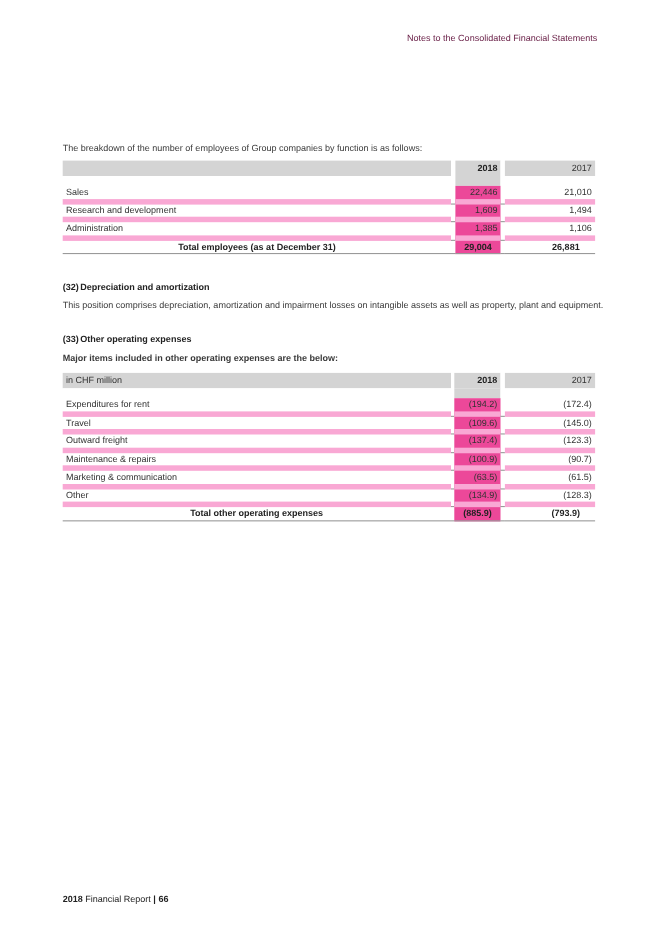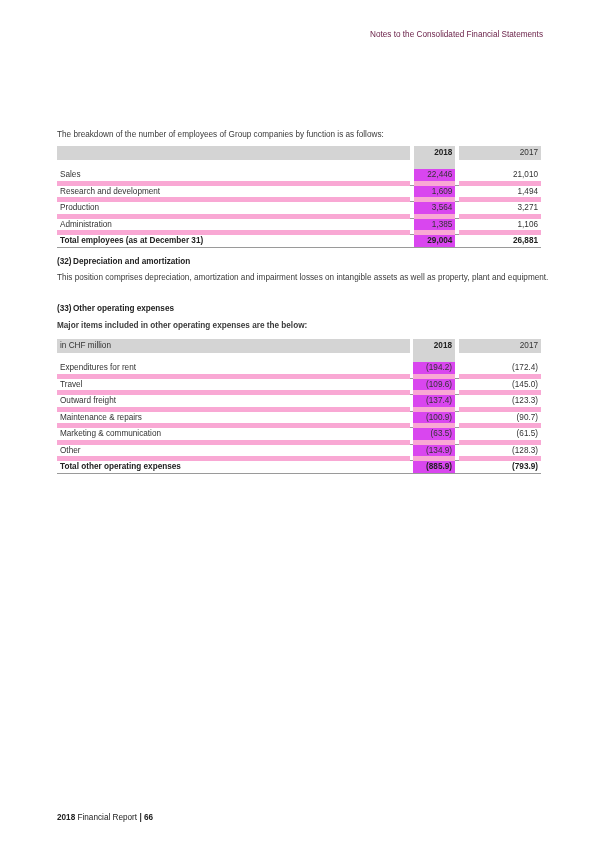--- a/index.html
+++ b/index.html
@@ -21,26 +21,26 @@
     font-size: 8.2px; color: #333;
   }
   table.fin td { padding: 0 3px; height: 11.5px; line-height: 11.5px; white-space: nowrap; }
   table.fin tr.hdr td { background: #d4d4d4; height: 14px; line-height: 14px; }
   table.fin tr.hdr td.gap { background: #ffffff; width: 4px; padding: 0; }
   table.fin tr.hdr td.y2018 { font-weight: bold; color: #222; }
   table.fin tr.spacer td { height: 9px; line-height: 9px; background: #fff; }
   table.fin tr.spacer td.c2018 { background: #d4d4d4; }
   table.fin td.lbl { width: 374px; }
   table.fin td.num { text-align: right; }
-  table.fin td.c2018 { width: 37px; background: #d946ef; }
+  table.fin td.c2018 { width: 37px; background: #ec4899; }
   table.fin td.c2017 { width: 50px; padding-left: 32px; }
   table.fin td.gap { width: 4px; padding: 0; }
   table.fin tr.row td { border-bottom: 5px solid #f9a8d4; }
   table.fin tr.row td.gap { border-bottom: 1px solid #9a9a9a; }
-  table.fin tr.total td { font-weight: bold; color: #222; border-bottom: 1.2px solid #9a9a9a; }
+  table.fin tr.total td { font-weight: bold; color: #222; border-bottom: 1.2px solid #9a9a9a; text-align: center; }
   table.fin tr.total td.gap { border-bottom: 1.2px solid #9a9a9a; }
   #t1 { top: 146px; }
   .section-head {
     position: absolute; left: 57px; font-size: 8.2px; font-weight: bold; color: #222;
   }
   .section-head .num { display: inline-block; width: 16px; }
   #s32 { top: 257px; }
   #s33 { top: 304px; }
   .para {
     position: absolute; left: 57px; width: 500px; font-size: 8.2px; color: #3a3a3a; white-space: nowrap;
@@ -83,27 +83,20 @@
     <td class="num c2018">22,446</td>
         <td class="gap"></td>
     <td class="num c2017">21,010</td>
   </tr>
   <tr class="row">
     <td class="lbl">Research and development</td>
         <td class="gap"></td>
     <td class="num c2018">1,609</td>
         <td class="gap"></td>
     <td class="num c2017">1,494</td>
-  </tr>
-  <tr class="row">
-    <td class="lbl">Production</td>
-        <td class="gap"></td>
-    <td class="num c2018">3,564</td>
-        <td class="gap"></td>
-    <td class="num c2017">3,271</td>
   </tr>
   <tr class="row">
     <td class="lbl">Administration</td>
         <td class="gap"></td>
     <td class="num c2018">1,385</td>
         <td class="gap"></td>
     <td class="num c2017">1,106</td>
   </tr>
   <tr class="total">
     <td class="lbl">Total employees (as at December 31)</td>

